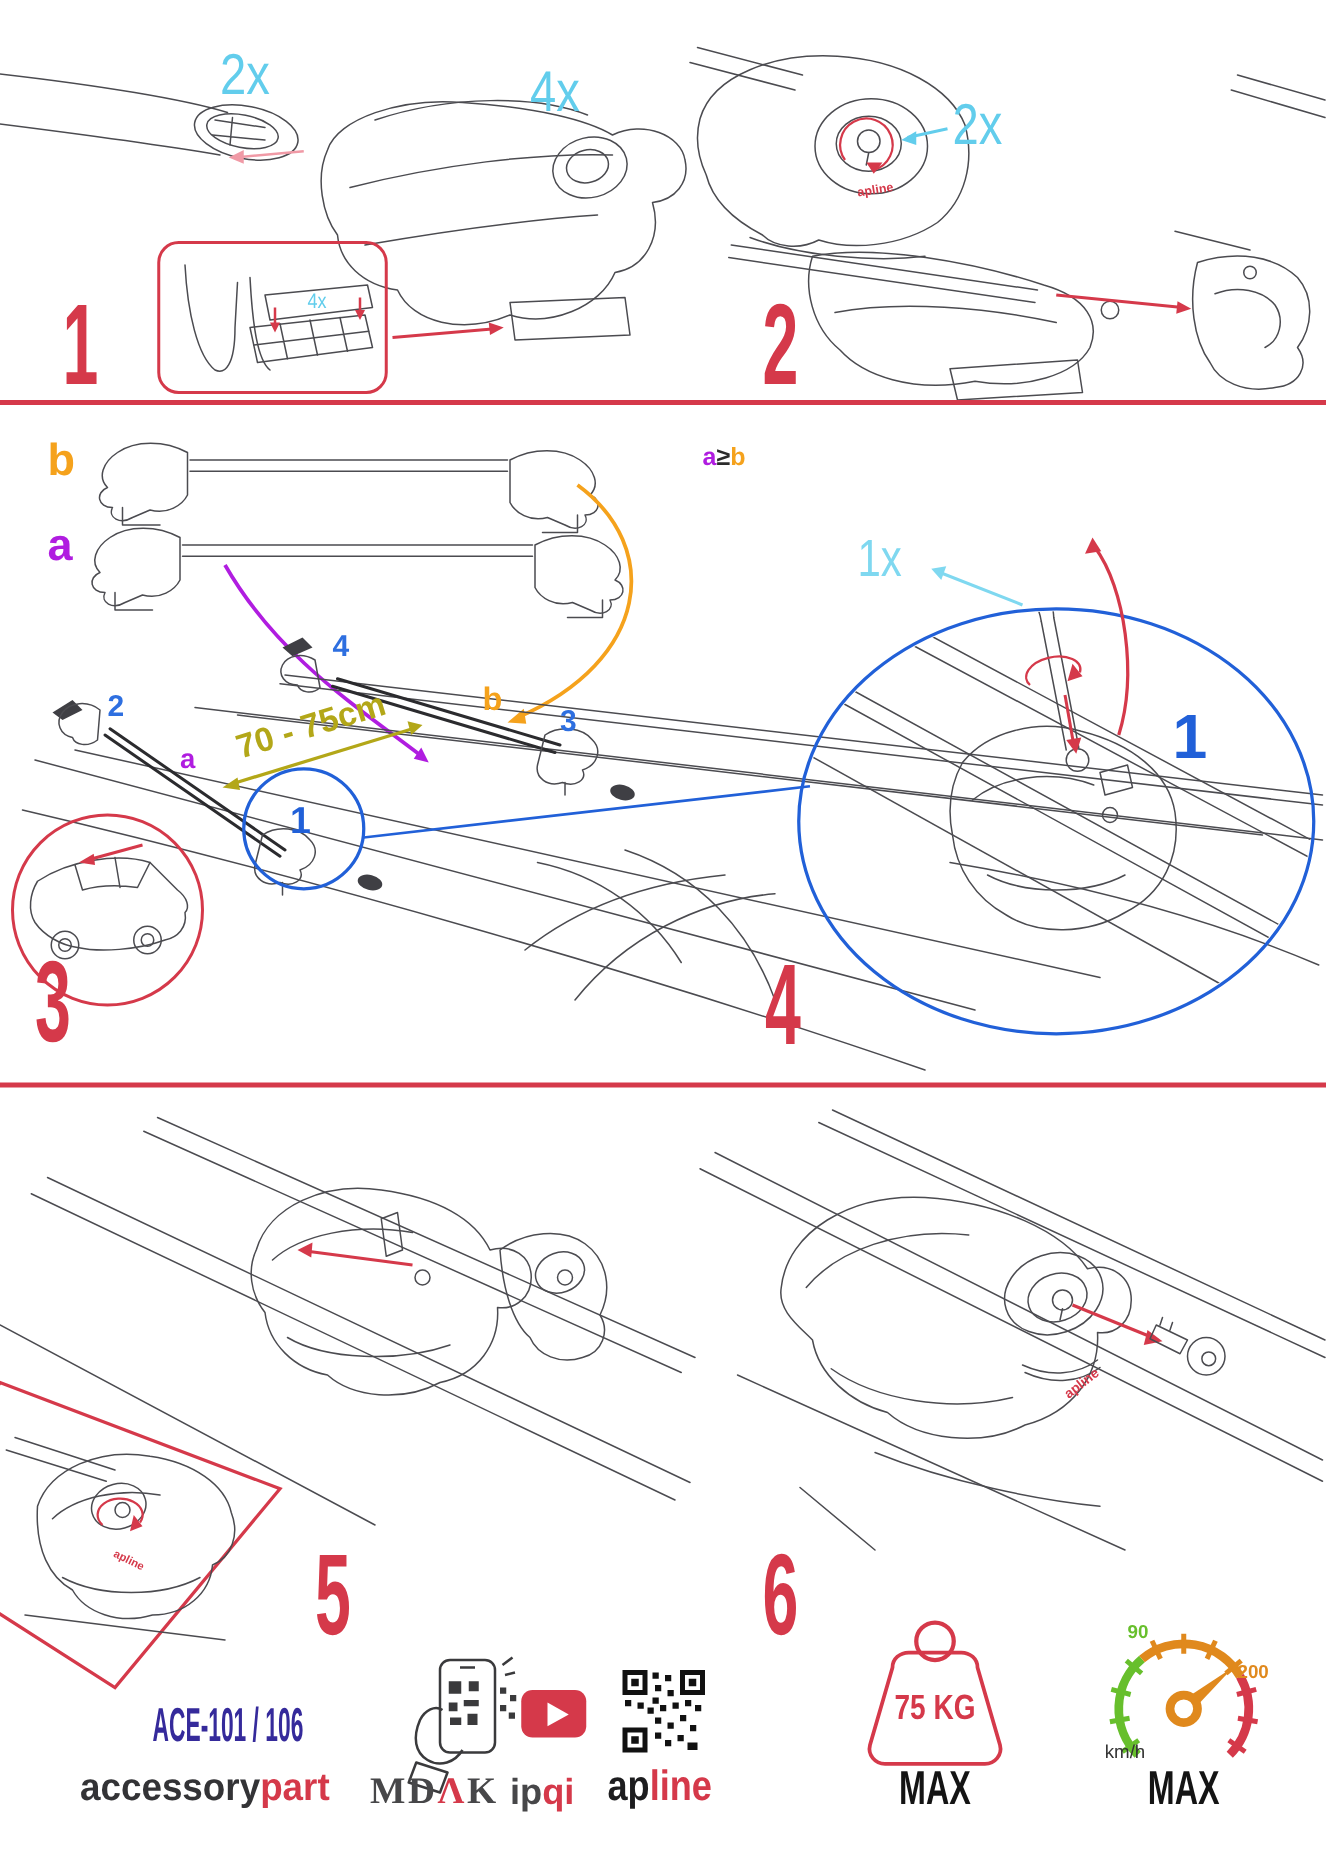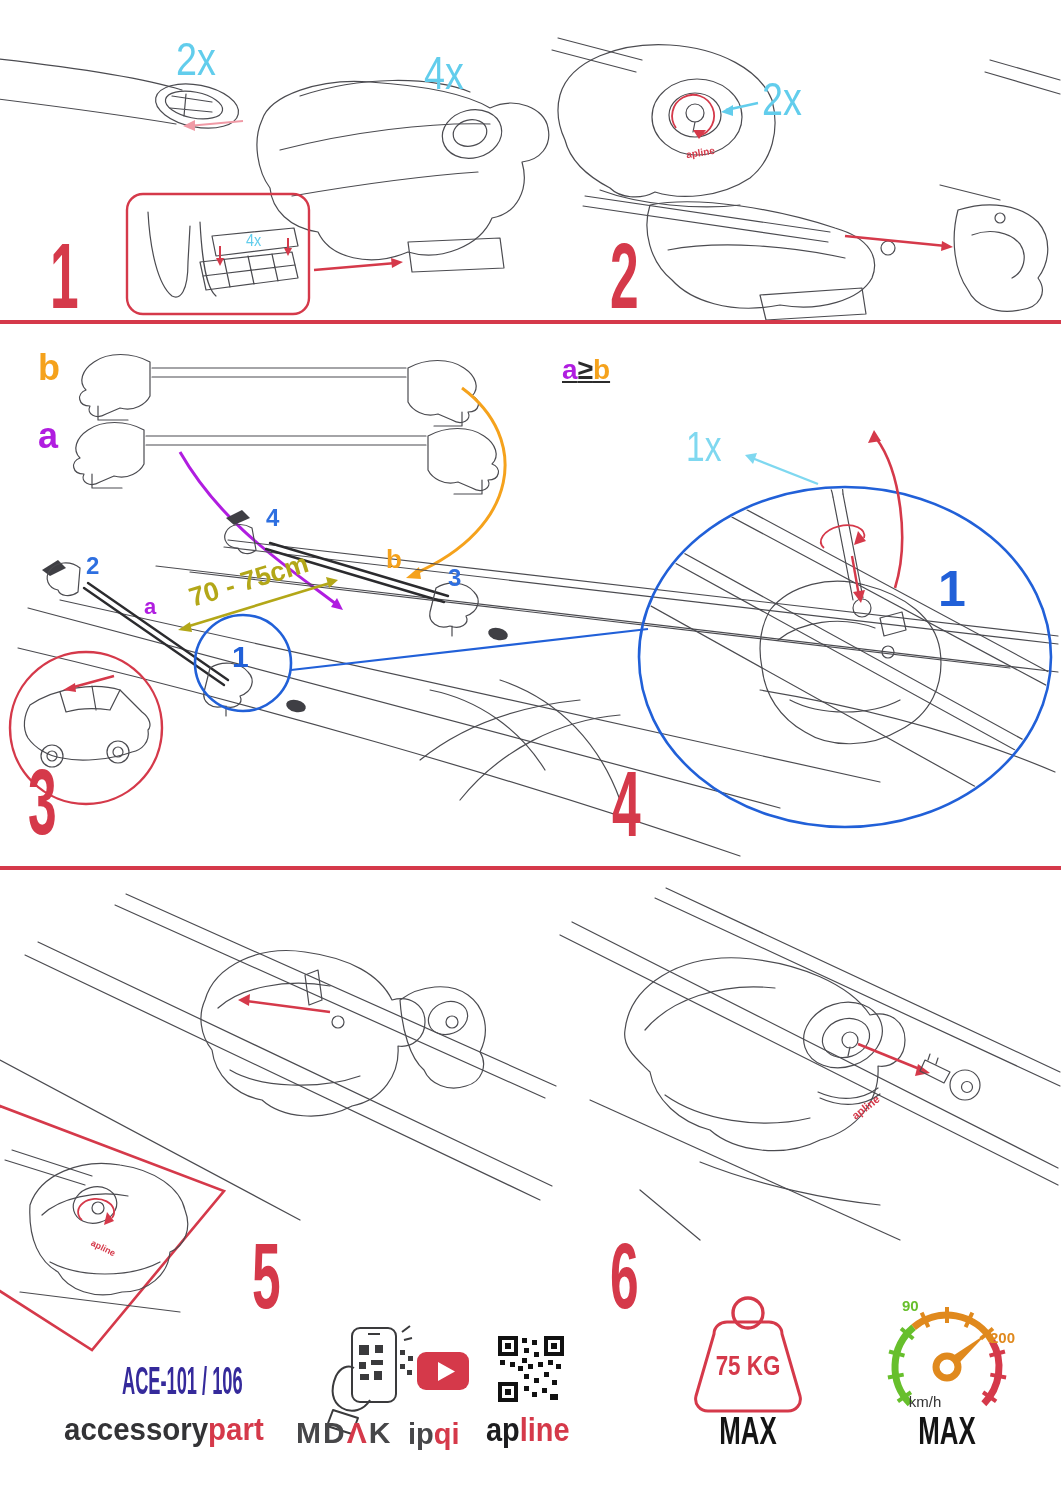--- a/index.html
+++ b/index.html
@@ -11,31 +11,31 @@
   #page{position:relative;width:1061px;height:1500px;background:#fff;overflow:hidden;
         font-family:"Liberation Sans",sans-serif;}
   .t{position:absolute;white-space:nowrap;line-height:1;}
   .stepnum{font-size:92px;font-weight:700;color:var(--red);transform:scaleX(0.56);
            transform-origin:left top;}
   .qty{font-size:46px;font-weight:400;color:var(--cyan);transform:scaleX(0.82);transform-origin:left top;}
   .qty-sm{font-size:17px;color:var(--cyan);transform:scaleX(0.85);transform-origin:left top;}
   .qty-pale{font-size:42px;color:var(--paleCyan);transform:scaleX(0.8);transform-origin:left top;}
   .bar-label{font-size:36px;font-weight:700;}
   .roof-num{font-size:24px;font-weight:700;color:var(--blue);}
-  .rule{font-size:28px;font-weight:700;color:#2b2b2b;text-decoration:underline;}
+  .rule{font-size:20px;font-weight:700;color:#2b2b2b;}
   .seq{font-size:46px;font-weight:700;letter-spacing:1px;}
   .seq .first{color:#8d8d8d;} .seq .rest{color:#3b79e8;}
   .callout1{font-size:50px;font-weight:700;color:#2160d8;}
   .dist{font-size:27px;font-weight:700;color:var(--olive);transform:rotate(-17deg);transform-origin:left top;}
   .brand-part{font-weight:700;color:var(--red);position:absolute;white-space:nowrap;}
   .divider{position:absolute;left:0;width:1061px;height:4px;background:var(--red);}
   .model{font-size:38px;font-weight:700;color:var(--navy);transform:scaleX(0.48);transform-origin:left top;}
   .brandline{font-size:31px;font-weight:700;transform:scaleX(0.95);transform-origin:left top;color:#333336;}
   .brandline .p2{color:var(--red);}
-  .mdak{font-size:30px;font-weight:700;color:#474749;letter-spacing:2px;}
+  .mdak{font-size:30px;font-weight:700;color:#474749;letter-spacing:2px;font-family:Liberation Serif, serif;}
   .mdak .mid{color:var(--red);}
   .ipqi{font-size:29px;font-weight:700;color:#474749;}
   .ipqi .p2{color:var(--red);}
   .apline{font-size:34px;font-weight:700;color:#1d1d1f;transform:scaleX(0.85);transform-origin:left top;}
   .apline .p2{color:var(--red);}
   .wval{font-size:28px;font-weight:700;color:var(--red);text-align:center;width:120px;
         transform:scaleX(0.8);transform-origin:center top;}
   .maxlbl{font-size:38px;font-weight:700;color:#141414;text-align:center;
           transform:scaleX(0.68);transform-origin:center top;}
   .sp-low{font-size:15px;font-weight:700;color:var(--green);}
@@ -374,16 +374,16 @@
   <div class="t model" style="left:122px;top:1362px">ACE-101 / 106</div>
   <div class="t brandline" style="left:64px;top:1414px"><span>accessory</span><span class="p2">part</span></div>
   <div class="t mdak" style="left:296px;top:1418px"><span>MD</span><span class="mid">Λ</span><span>K</span></div>
   <div class="t ipqi" style="left:408px;top:1420px"><span>ip</span><span class="p2">qi</span></div>
   <div class="t apline" style="left:486px;top:1412px"><span>ap</span><span class="p2">line</span></div>
 
   <div class="t wval" style="left:688px;top:1352px">75 KG</div>
   <div class="t maxlbl" style="left:688px;top:1412px;width:120px">MAX</div>
   <div class="t sp-low" style="left:902px;top:1298px">90</div>
   <div class="t sp-high" style="left:990px;top:1330px">200</div>
-  <div class="t sp-unit" style="left:885px;top:1394px">km/h</div>
+  <div class="t sp-unit" style="left:860px;top:1394px">km/h</div>
   <div class="t maxlbl" style="left:897px;top:1412px;width:100px">MAX</div>
 
 </div>
 
 </body></html>

